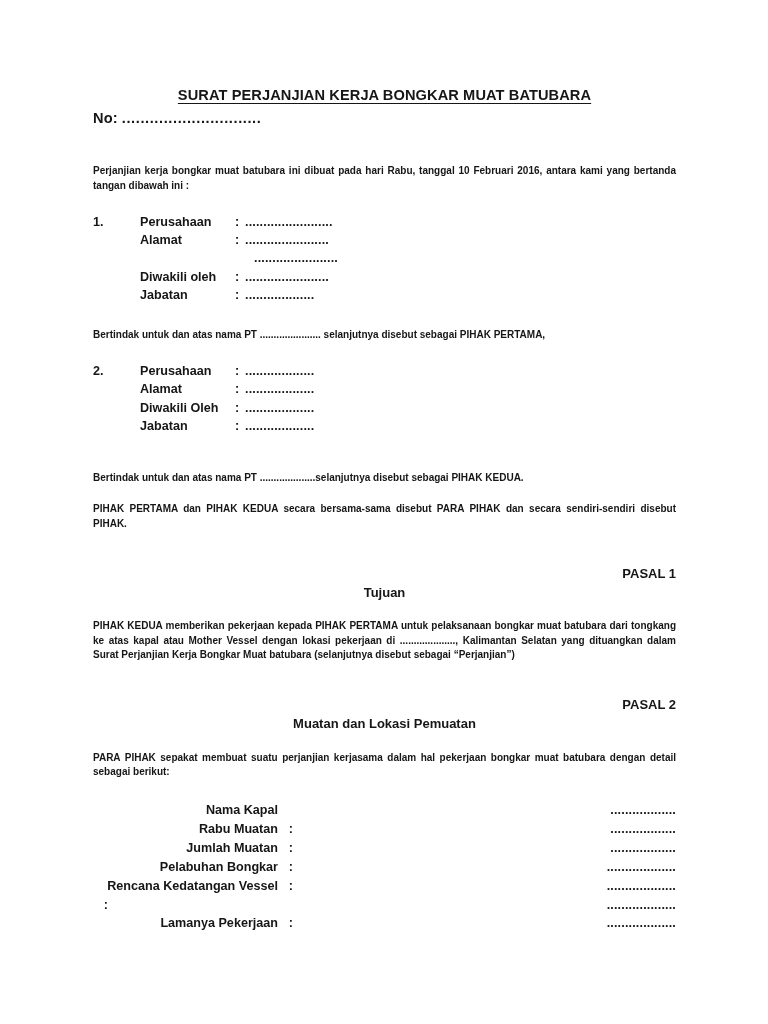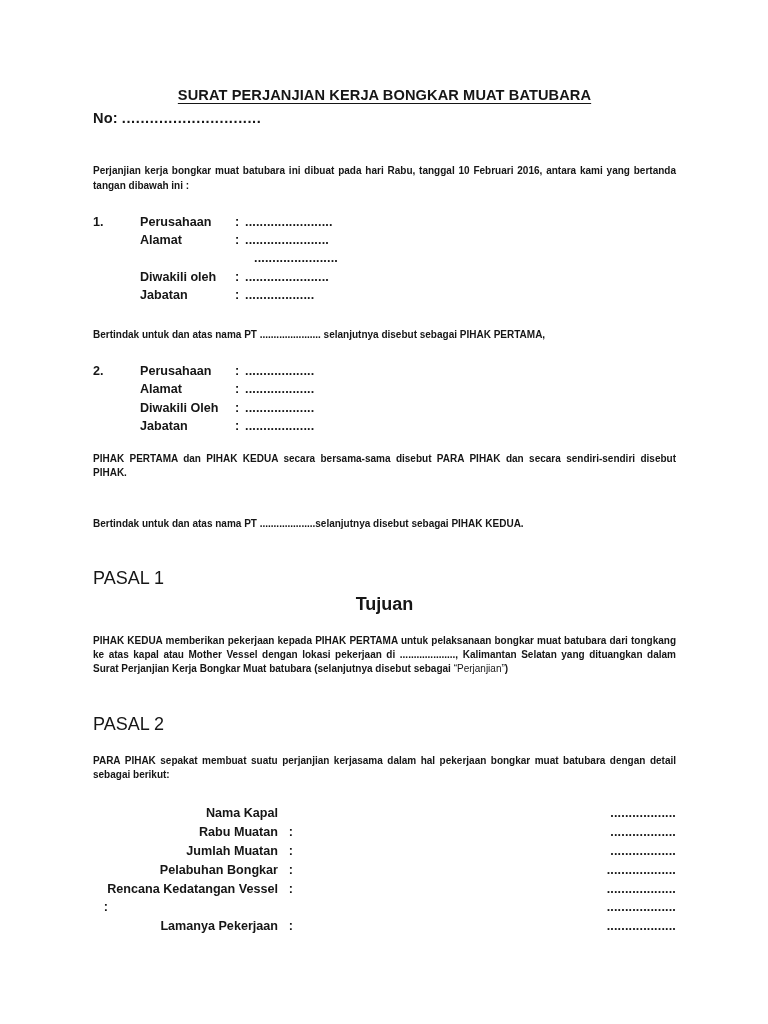--- a/index.html
+++ b/index.html
@@ -96,31 +96,31 @@
   .party-value {
     flex: 1 1 auto;
     letter-spacing: 0.15px;
   }
   .party-row.continuation .party-value {
     padding-left: 9px;
   }
 
   
   .section-head {
-    text-align: left;
-    font-weight: normal;
-    font-size: 18px;
+    text-align: right;
+    font-weight: bold;
+    font-size: 13px;
     line-height: 1.45;
     margin: 0;
   }
   .section-head.top-gap { margin-top: 34px; }
   .section-sub {
     text-align: center;
     font-weight: bold;
-    font-size: 18px;
+    font-size: 13px;
     line-height: 1.45;
     margin: 0;
   }
 
   
   .detail-list {
     margin-top: 22px;
     font-size: 12.6px;
     font-weight: bold;
     line-height: 1.5;
@@ -138,21 +138,21 @@
     width: 15px;
     flex: 0 0 15px;
   }
   .detail-value {
     flex: 1 1 auto;
     letter-spacing: 0.15px;
   }
   .detail-row.no-colon .detail-sep { visibility: hidden; }
   .detail-row.no-colon .detail-value { margin-left: -9px; }
 
-  .bold-quote { font-weight: normal; }
+  .bold-quote { font-weight: bold; }
 </style>
 </head>
 <body>
 
 <div class="page">
   <div class="content">
 
     <h1 class="doc-title">
       <span class="underlined">SURAT PERJANJIAN KERJA BONGKAR MUAT BATUBARA</span>
     </h1>
@@ -219,30 +219,31 @@
         <span class="party-value">...................</span>
       </div>
       <div class="party-row">
         <span class="party-num"></span>
         <span class="party-label">Jabatan</span>
         <span class="party-sep">:</span>
         <span class="party-value">...................</span>
       </div>
     </div>
 
+    <p class="para spaced-top-lg">Bertindak untuk dan atas nama PT ....................selanjutnya disebut sebagai PIHAK KEDUA.</p>
+
     <p class="para spaced-top-sm">PIHAK PERTAMA dan PIHAK KEDUA secara bersama-sama disebut PARA PIHAK dan secara sendiri-sendiri disebut PIHAK.</p>
-
-    <p class="para spaced-top-lg">Bertindak untuk dan atas nama PT ....................selanjutnya disebut sebagai PIHAK KEDUA.</p>
 
     <div class="section-head top-gap">PASAL 1</div>
     <div class="section-sub">Tujuan</div>
 
     <p class="para spaced-top-sm"><span>PIHAK KEDUA memberikan pekerjaan kepada PIHAK PERTAMA untuk pelaksanaan bongkar muat batubara dari tongkang ke atas kapal atau Mother Vessel dengan lokasi pekerjaan di ...................., Kalimantan Selatan yang dituangkan dalam Surat Perjanjian Kerja Bongkar Muat batubara (selanjutnya disebut sebagai </span><span class="bold-quote">“Perjanjian”</span><span>)</span></p>
 
     <div class="section-head top-gap">PASAL 2</div>
+    <div class="section-sub">Muatan dan Lokasi Pemuatan</div>
 
     <p class="para spaced-top-sm">PARA PIHAK sepakat membuat suatu perjanjian kerjasama dalam hal pekerjaan bongkar muat batubara dengan detail sebagai berikut:</p>
 
     <div class="detail-list">
       <div class="detail-row no-colon">
         <span class="detail-label">Nama Kapal</span>
         <span class="detail-sep"></span>
         <span class="detail-value">..................</span>
       </div>
       <div class="detail-row">

